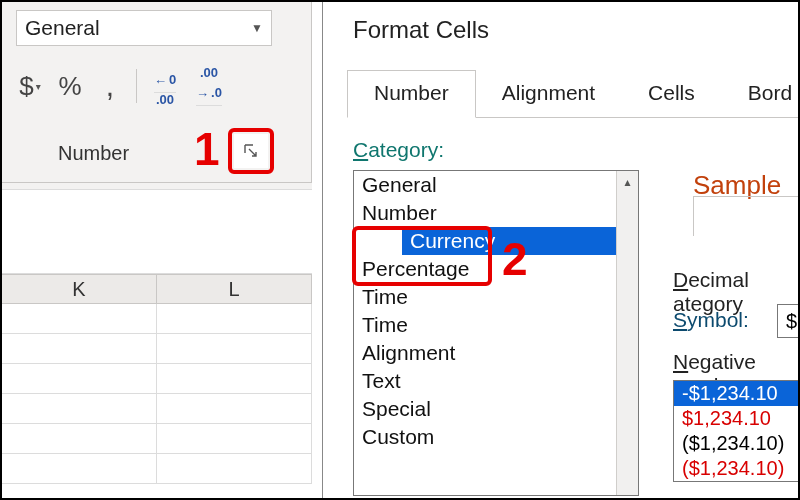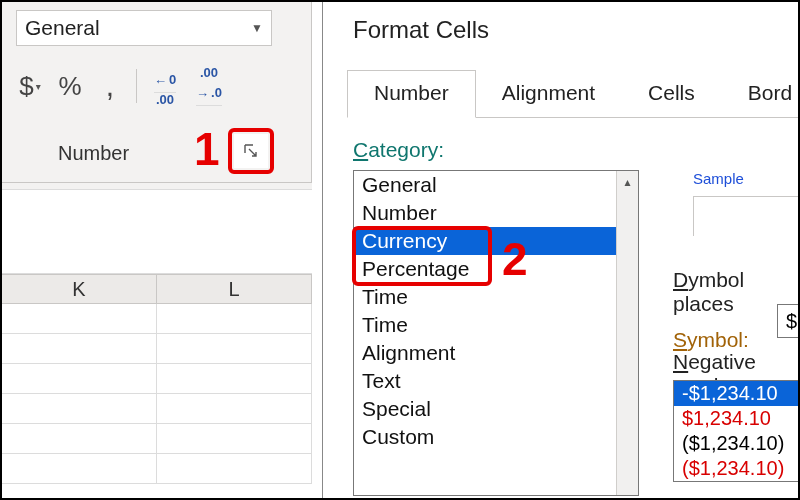--- a/index.html
+++ b/index.html
@@ -68,30 +68,30 @@
     border:1px solid #c9c7c5; border-bottom:1px solid #fff; background:#fff; position:relative; z-index:2;
   }
   .cat-label { position:absolute; left:30px; top:136px; font-size:21px; color:#0f766e; }
   .cat-label .u { text-decoration: underline; }
 
   .listbox {
     position:absolute; left:30px; top:168px; width:286px; height:326px;
     border:1px solid #777; background:#fff; overflow:hidden;
   }
   .listbox .item { padding: 2px 8px; font-size:21px; color:#111; }
-  .listbox .item.sel { background:#0a64d8; color:#fff; }
+  .listbox .item.sel { background:#0a64d8; color:#fff;margin-left:48px; }
   .listbox .scroll { position:absolute; right:0; top:0; width:22px; height:100%; background:#f1f0ef; border-left:1px solid #d0cecb; display:flex; justify-content:center; padding-top:4px;}
   .listbox .scroll .up { font-size:12px; color:#555; }
 
-  .sample-label { position:absolute; left:370px; top:168px; font-size:15px; color:#1d4ed8; }
+  .sample-label { position:absolute; left:370px; top:168px; font-size:26px; color:#c2410c; }
   .sample-box { position:absolute; left:370px; top:194px; width:110px; height:40px; border-left:1px solid #c9c7c5; border-top:1px solid #c9c7c5; }
 
   .dec-label { position:absolute; left:350px; top:266px; font-size:21px; color:#222; }
   .dec-label .u { text-decoration: underline; }
-  .sym-label { position:absolute; left:350px; top:306px; font-size:21px; color:#a16207;margin-top:20px; }
+  .sym-label { position:absolute; left:350px; top:306px; font-size:21px; color:#0c4a6e; }
   .sym-label .u { text-decoration: underline; }
   .sym-box { position:absolute; left:454px; top:302px; width:46px; height:34px; border:1px solid #777; background:#fff; display:flex; align-items:center; padding-left:8px; font-size:20px;}
   .neg-label { position:absolute; left:350px; top:348px; font-size:21px; color:#222; }
   .neg-label .u { text-decoration: underline; }
 
   .neg-list { position:absolute; left:350px; top:378px; width:150px; border:1px solid #777; background:#fff;}
   .neg-list .n { padding:1px 8px; font-size:20px; }
   .neg-list .n.sel { background:#0a64d8; color:#fff; }
   .neg-list .n.red { color:#d80000; }
 
@@ -200,21 +200,21 @@
     <div class="item">Special</div>
     <div class="item">Custom</div>
     <div class="scroll">
         <span class="up">▴</span>
       </div>
   </div>
 
   <div class="sample-label">Sample</div>
   <div class="sample-box"></div>
 
-  <div class="dec-label"><span class="u">D</span><span>ymbol places</span></div>
+  <div class="dec-label"><span class="u">D</span><span>ecimal ategory</span></div>
 
   <div class="sym-label"><span class="u">S</span><span>ymbol:</span></div>
   <div class="sym-box">
       <span>$</span>
     </div>
 
   <div class="neg-label"><span class="u">N</span><span>egative numb</span></div>
   <div class="neg-list">
     <div class="n sel">-$1,234.10</div>
     <div class="n red">$1,234.10</div>

